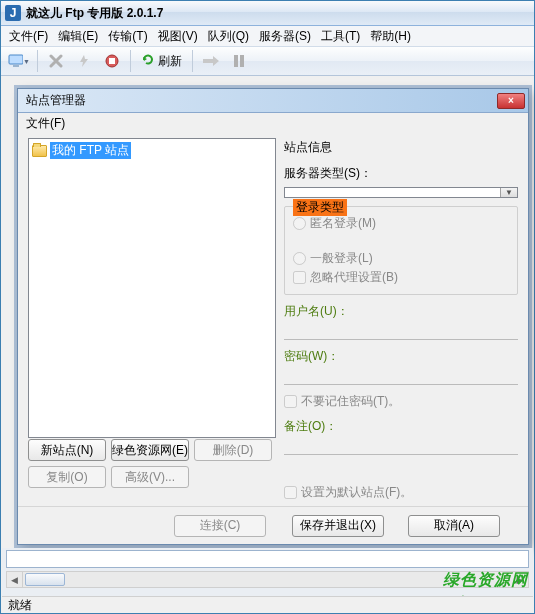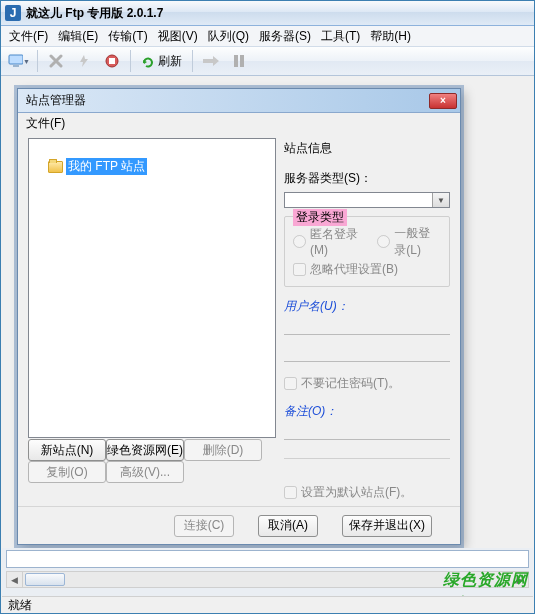--- a/index.html
+++ b/index.html
@@ -6,50 +6,50 @@
 body{background:#fff;width:535px;height:614px;overflow:hidden;position:relative;}
 .main-window{width:535px;height:614px;border:1px solid #3c7fb1;background:#f0f0f0;position:relative;}
 .titlebar{height:25px;background:linear-gradient(#f8fafc,#dde8f5 45%,#cddced 46%,#dfeaf6);display:flex;align-items:center;padding:0 4px;border-bottom:1px solid #8db2dc;}
 .titlebar .app-icon{width:16px;height:16px;background:#2b6cb0;color:#fff;display:flex;align-items:center;justify-content:center;font-weight:bold;border-radius:2px;margin-right:5px;}
 .titlebar .title{color:#000;font-weight:bold;}
 .menubar{height:20px;background:#f3f5f8;display:flex;align-items:center;padding:0 4px;gap:2px;}
 .menubar span{padding:2px 4px;cursor:default;}
 .toolbar{height:30px;background:linear-gradient(#fdfefe,#edf2f8 49%,#e1e9f3 50%,#eaf0f7);border-top:1px solid #d1dce9;border-bottom:1px solid #b4c5da;display:flex;align-items:center;padding:0 6px;gap:4px;}
 .tb-btn{width:24px;height:24px;display:flex;align-items:center;justify-content:center;border:1px solid transparent;border-radius:3px;}
 .tb-sep{width:1px;height:22px;background:#c0ccdb;margin:0 2px;}
-.tb-text{display:flex;align-items:flex-end;gap:3px;padding:0 4px;}
+.tb-text{display:flex;align-items:flex-start;gap:3px;padding:0 4px;}
 .drop-arrow{font-size:7px;color:#5a6b84;}
 svg{display:block;}
 
-.dialog{position:absolute;left:16px;top:87px;width:444px;height:457px;background:#f0f0f0;border:1px solid #6b8aae;box-shadow:0 0 0 3px rgba(90,130,180,.45),4px 4px 10px rgba(0,0,0,.25);}
+.dialog{position:absolute;left:16px;top:87px;width:512px;height:457px;background:#f0f0f0;border:1px solid #6b8aae;box-shadow:0 0 0 3px rgba(90,130,180,.45),4px 4px 10px rgba(0,0,0,.25);}
 .dlg-titlebar{height:24px;background:linear-gradient(90deg,#dbe8f6,#a8c8e8);display:flex;align-items:center;justify-content:space-between;padding-left:8px;padding-right:3px;border-bottom:1px solid #8aa8cd;}
 .dlg-title{color:#000;}
 .dlg-close{width:28px;height:16px;background:linear-gradient(#f08080,#c83232);border:1px solid #8e2a2a;border-radius:2px;color:#fff;display:flex;align-items:center;justify-content:center;font-weight:bold;font-size:10px;cursor:pointer;}
 .dlg-menu{height:20px;display:flex;align-items:center;padding:0 8px;background:#f0f0f0;}
 .dlg-body{display:flex;height:368px;padding:5px 10px 0 10px;gap:8px;}
-.tree-pane{width:248px;border:1px solid #828790;background:#fff;height:300px;padding:19px;}
+.tree-pane{width:248px;border:1px solid #828790;background:#fff;height:300px;padding:3px;}
 .tree-item{display:flex;align-items:center;gap:3px;}
 .tree-item .folder{width:15px;height:12px;background:linear-gradient(#ffe9a8,#f0c24b);border:1px solid #d4a528;border-radius:1px;position:relative;}
 .tree-item .folder:before{content:"";position:absolute;top:-3px;left:0;width:6px;height:3px;background:#f4d87a;border:1px solid #d4a528;border-bottom:none;border-radius:1px 1px 0 0;}
 .tree-item .label{background:#3399ff;color:#fff;padding:0 2px;}
-.left-buttons{position:absolute;left:10px;top:440px;display:grid;grid-template-columns:repeat(3,78px);grid-template-rows:22px 22px;}
+.left-buttons{position:absolute;left:10px;top:440px;display:grid;grid-template-columns:repeat(3,78px);grid-template-rows:22px 22px;gap:5px;}
 .btn{height:22px;background:linear-gradient(#fdfdfd,#e8e8e8);border:1px solid #8e8f8f;border-radius:3px;display:flex;align-items:center;justify-content:center;cursor:pointer;padding:0 6px;white-space:nowrap;}
 .btn.disabled{color:#888;border-color:#b5b5b5;background:#f4f4f4;}
 .right-pane{flex:1;display:flex;flex-direction:column;gap:4px;padding-top:2px;justify-content:flex-end;}
 .field-row{display:flex;align-items:flex-end;gap:6px;}
 .field-group{display:flex;flex-direction:column;}
 .lbl{color:#000;margin-bottom:1px;}
-.lbl.disabled{color:#1d4ed8;font-style:italic;}
+.lbl.disabled{color:#4d7c0f;}
 .underline-input{border:none;border-bottom:1px solid #828790;background:transparent;height:18px;width:100%;}
 .underline-input.disabled{border-bottom-color:#bbb;}
 .combo{height:20px;border:1px solid #828790;background:#fff;display:flex;align-items:center;justify-content:flex-end;}
 .combo .arrow{width:17px;height:100%;border-left:1px solid #a0a0a0;background:linear-gradient(#f4f4f4,#ddd);display:flex;align-items:center;justify-content:center;font-size:8px;color:#555;}
 .groupbox{border:1px solid #cfcfcf;border-radius:2px;padding:6px 8px 8px;margin-top:4px;position:relative;}
-.groupbox .legend{position:absolute;top:-8px;left:8px;background:#f9a8d4;padding:0 3px;}
-.radio-row{display:flex;gap:18px;margin:2px 0;}
+.groupbox .legend{position:absolute;top:-8px;left:8px;background:#f97316;padding:0 3px;}
+.radio-row{display:flex;gap:18px;margin:2px 0;flex-direction:column;}
 .radio,.checkbox{display:flex;align-items:center;gap:4px;color:#888;}
 .radio input,.checkbox input{margin:0;}
 .sep-line{height:1px;background:#d0d0d0;margin:3px 0;}
 .dlg-bottom{position:absolute;left:0;bottom:0;width:100%;height:38px;display:flex;align-items:center;justify-content:flex-end;gap:24px;padding:0 28px;border-top:1px solid #d6d6d6;}
 .dlg-bottom .btn{width:92px;}
 .dlg-bottom .left-btn{margin-right:auto;margin-left:128px;}
 
 .main-bottom{position:absolute;left:1px;right:1px;bottom:17px;height:48px;background:#eaeef3;}
 .log-area{height:18px;border:1px solid #9cb3ce;background:#fff;margin:2px 4px;}
 .hscroll{height:17px;margin:3px 4px;background:#eaeaea;border:1px solid #cfcfcf;display:flex;align-items:center;}
@@ -162,20 +162,21 @@
           </div>
           <label class="checkbox">
               <input type="checkbox" disabled="" style="">
               <span>忽略代理设置(B)</span>
             </label>
         </div>
         <div style="height:4px"></div>
         <div class="lbl disabled">用户名(U)：</div>
         <input class="underline-input disabled" disabled="" style="">
         <div style="height:6px"></div>
+        <div class="lbl disabled">密码(W)：</div>
         <input class="underline-input disabled" type="password" disabled="" style="">
         <div style="height:6px"></div>
         <label class="checkbox">
             <input type="checkbox" disabled="" style="">
             <span>不要记住密码(T)。</span>
           </label>
         <div style="height:4px"></div>
         <div class="lbl disabled">备注(O)：</div>
         <input class="underline-input disabled" disabled="" style="">
         <div class="sep-line" style="margin-top:14px"></div>
@@ -190,22 +191,22 @@
     <div class="left-buttons" style="top:350px">
       <div class="btn">新站点(N)</div>
       <div class="btn">绿色资源网(E)</div>
       <div class="btn disabled">删除(D)</div>
       <div class="btn disabled">复制(O)</div>
       <div class="btn disabled">高级(V)...</div>
     </div>
 
     <div class="dlg-bottom">
       <div class="btn disabled left-btn">连接(C)</div>
+      <div class="btn">保存并退出(X)</div>
       <div class="btn">取消(A)</div>
-      <div class="btn">保存并退出(X)</div>
     </div>
   </div>
 
   <div class="main-bottom">
     <div class="log-area"></div>
     <div class="hscroll">
       <div class="arr">◀</div>
       <div class="thumb"></div>
       <div class="arr">▶</div>
     </div>

